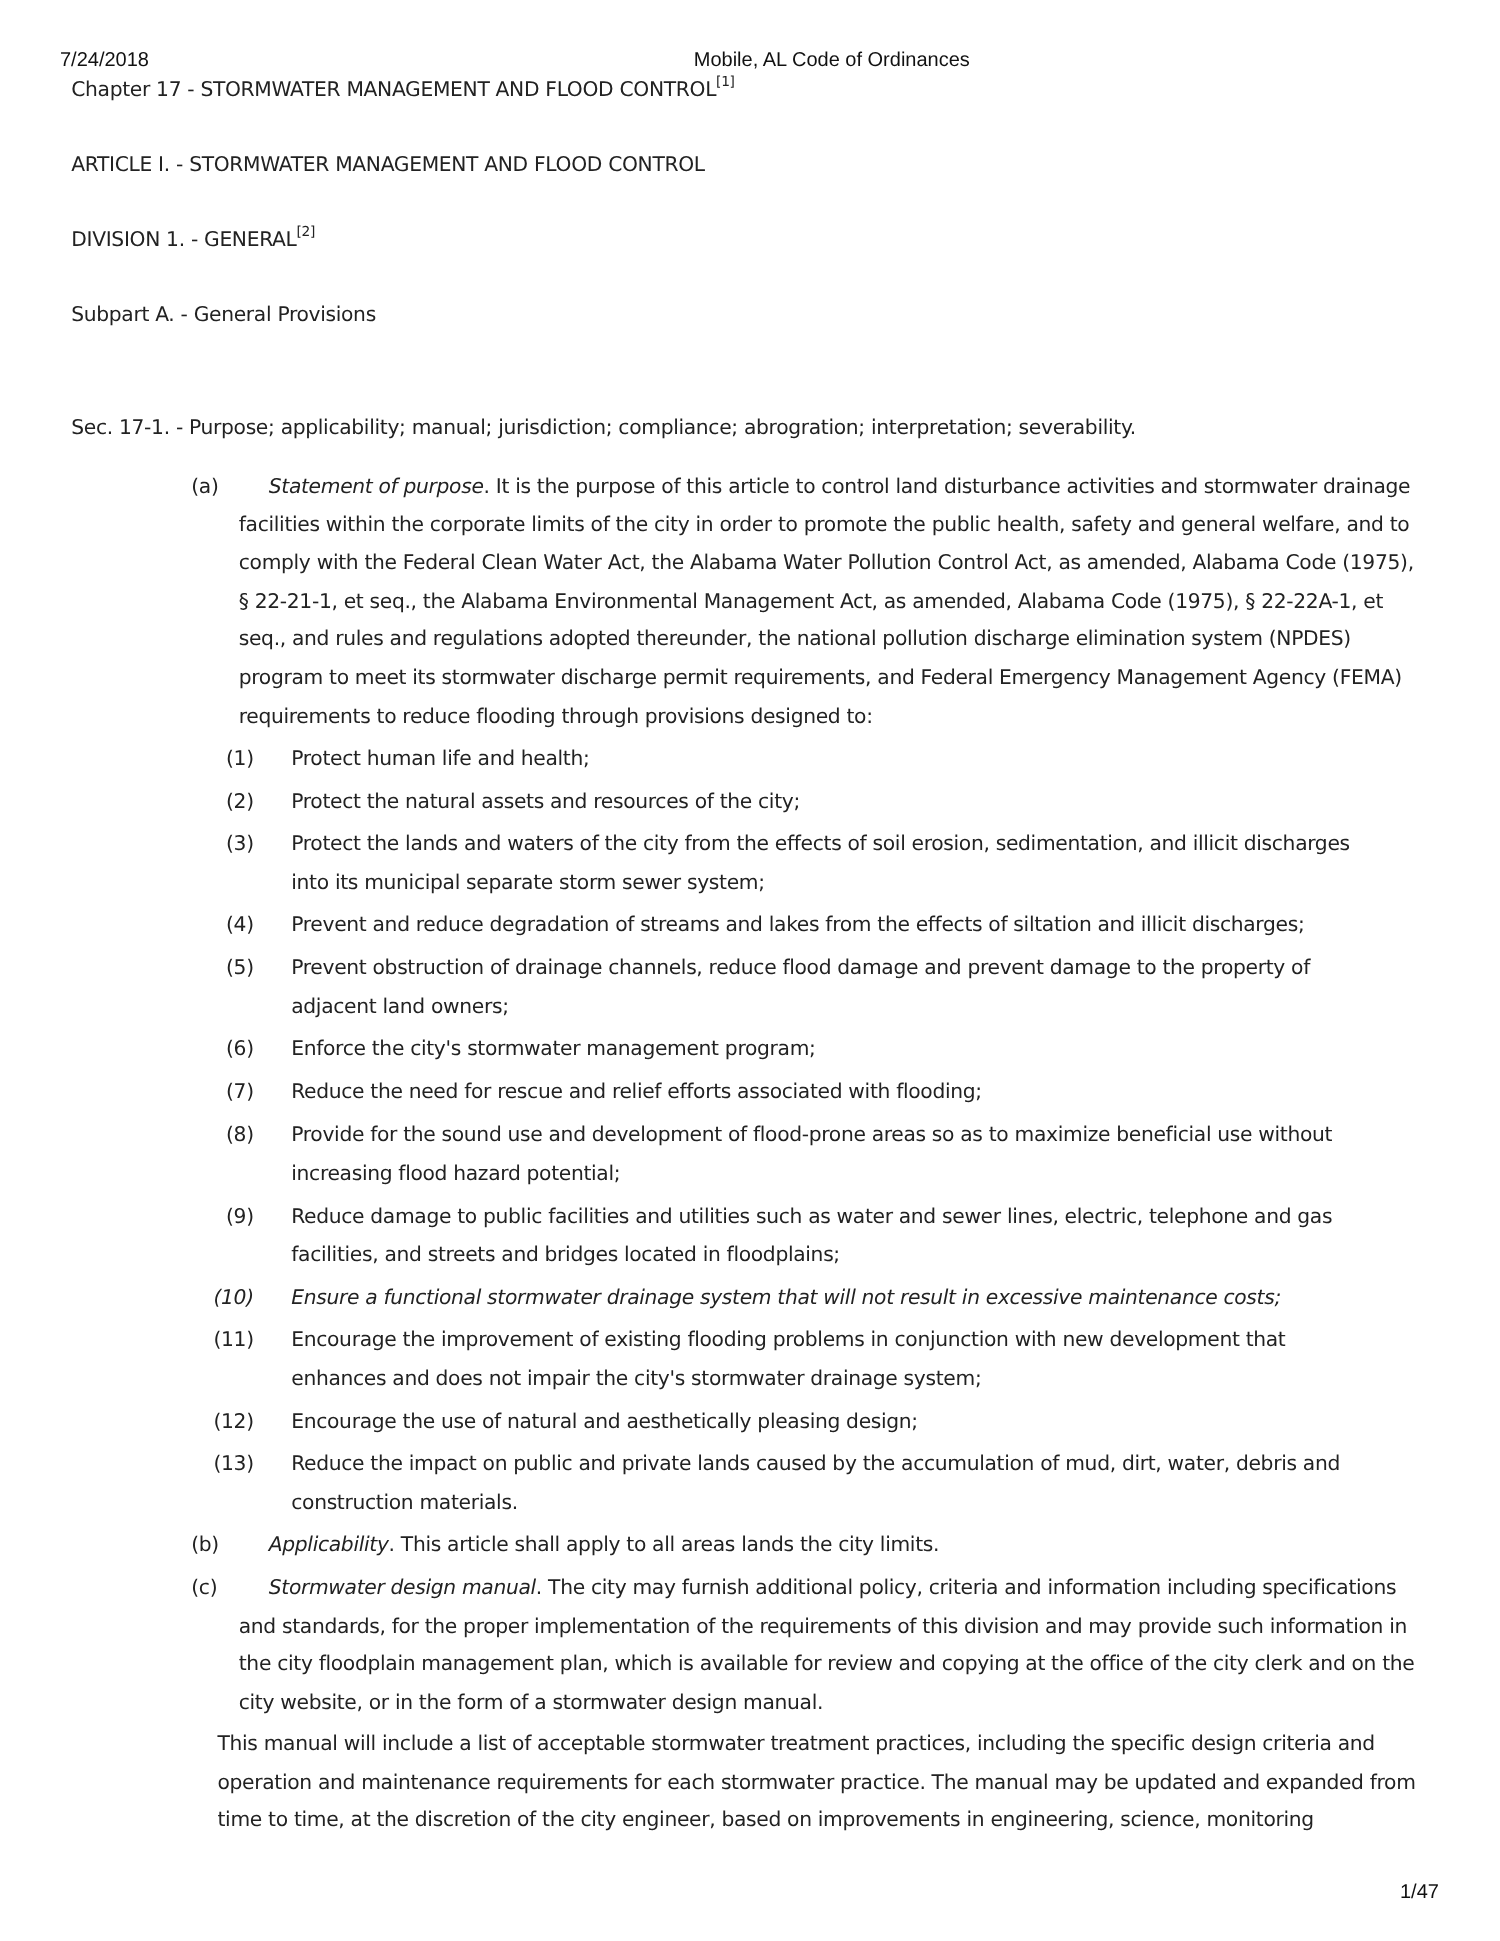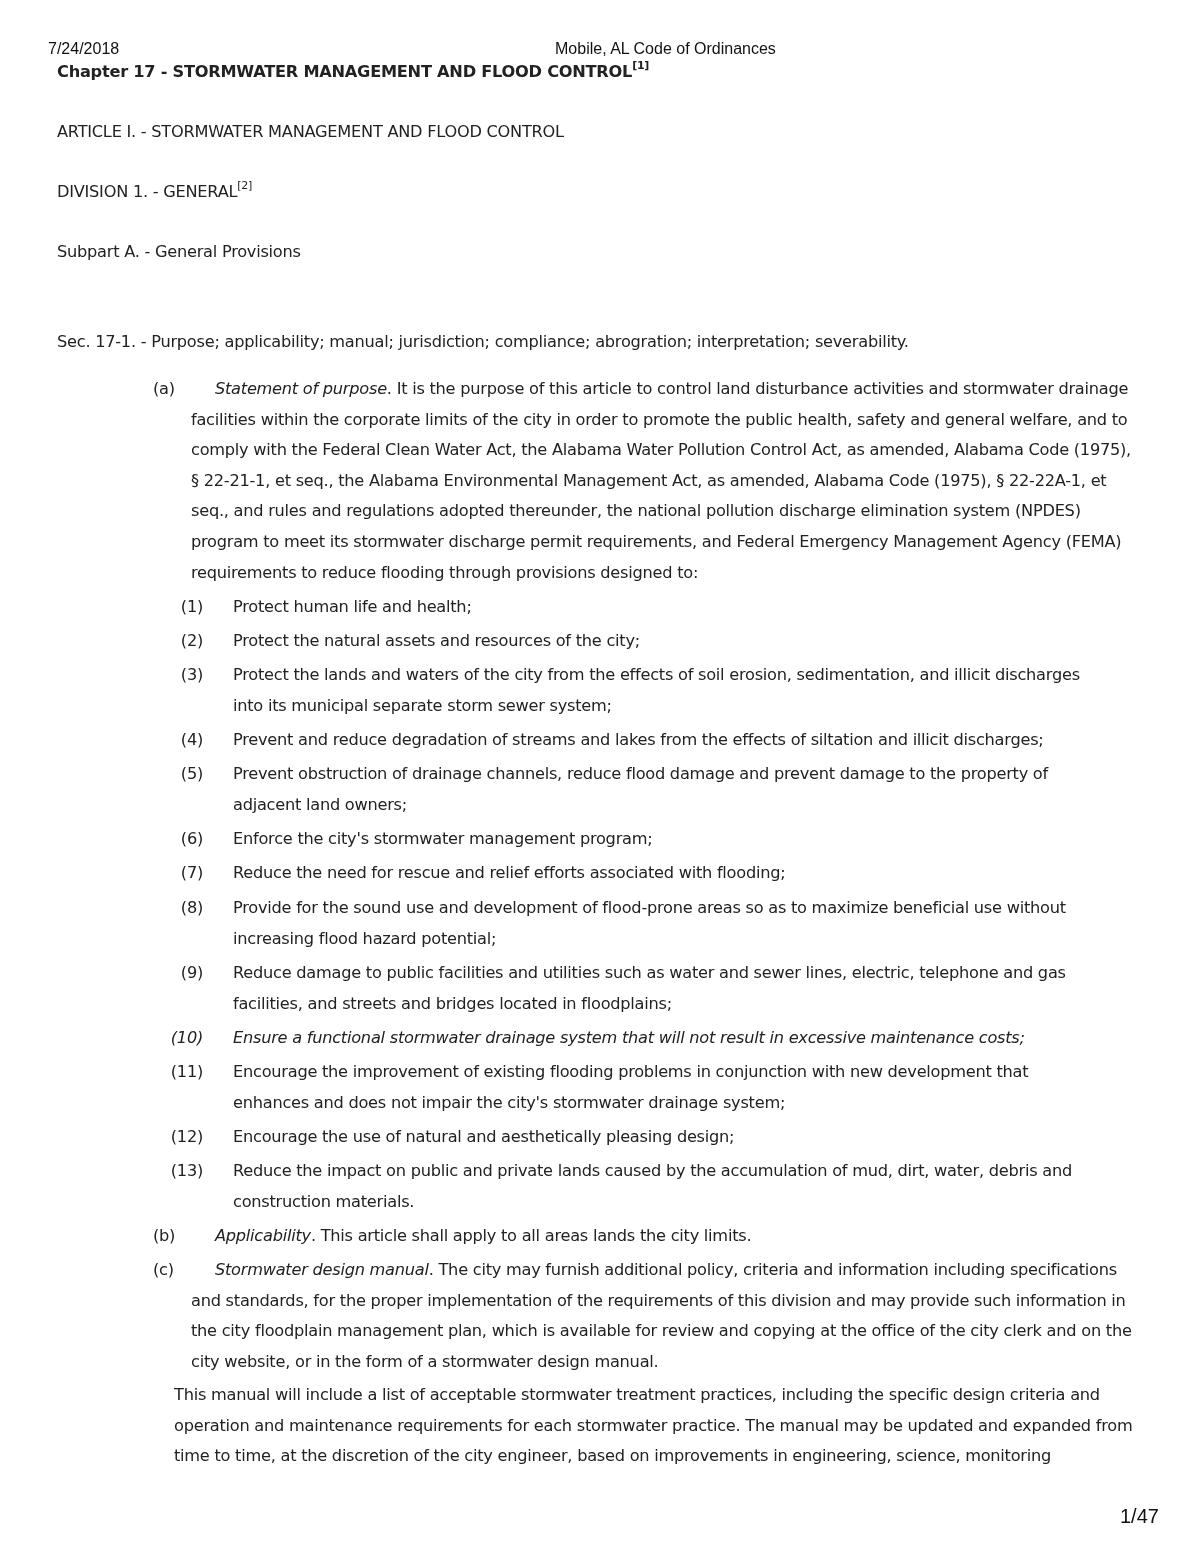--- a/index.html
+++ b/index.html
@@ -9,30 +9,30 @@
       font-family: "Liberation Sans", "DejaVu Sans", sans-serif;
     }
     .print-header {
       position: absolute; top: 40px; left: 0; width: 1200px; height: 20px;
       font-family: "Liberation Sans", sans-serif; font-size: 16px; color: #111;
     }
     .print-header .date { position: absolute; left: 48px; top: 0; }
     .print-header .title { position: absolute; left: 555px; top: 0; }
     .print-footer {
       position: absolute; top: 1505px; left: 1120px;
-      font-family: "Liberation Sans", sans-serif; font-size: 20px; color: #111;
+      font-family: "Liberation Sans", sans-serif; font-size: 16px; color: #111;
     }
     .content {
       position: absolute; left: 57px; top: 58px; width: 1090px;
       font-family: "DejaVu Sans", sans-serif; font-size: 16.2px; color: #222;
       letter-spacing: -0.25px;
     }
     .heading { position: absolute; left: 0; white-space: nowrap; }
     .heading sup { font-size: 11px; position: relative; top: -2px; vertical-align: top; line-height: 1; }
-    .h-chapter { top: 4px; font-weight: bold; }
+    .h-chapter { top: 4px; }
     .h-article { top: 64px; }
     .h-division { top: 124px; }
     .h-subpart { top: 184px; }
     .h-section { top: 274px; }
 
     .para {
       position: absolute; left: 96px; width: 980px;
       line-height: 30.6px;
     }
     .para .label { position: absolute; left: 0; top: 0; }

